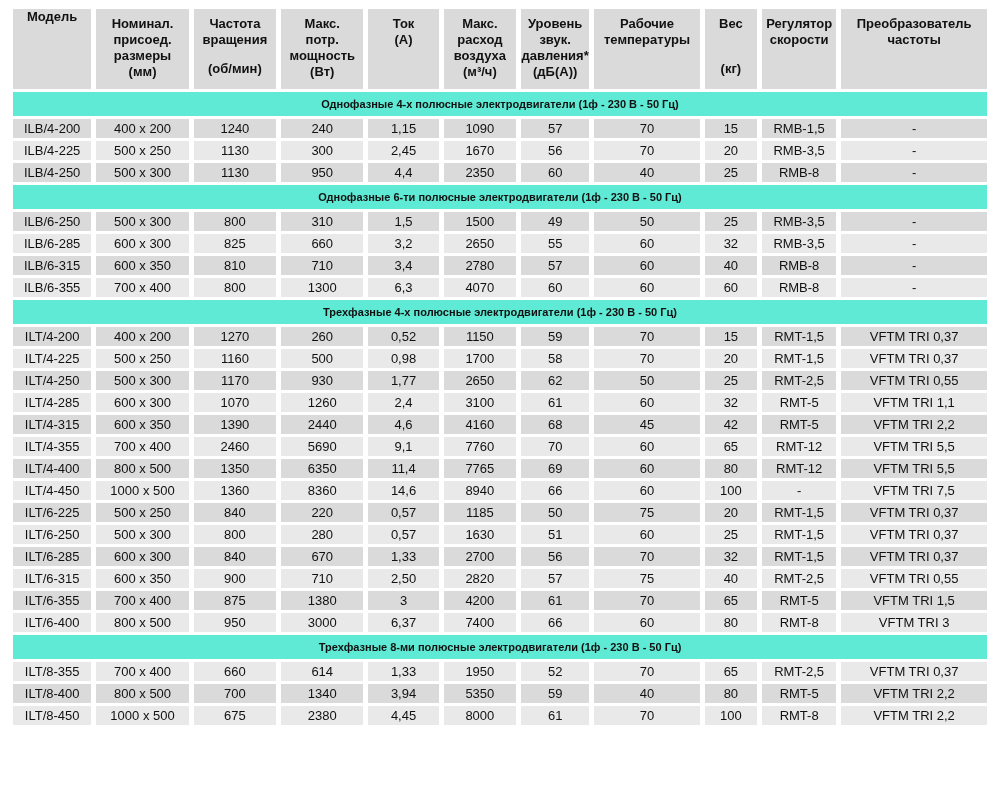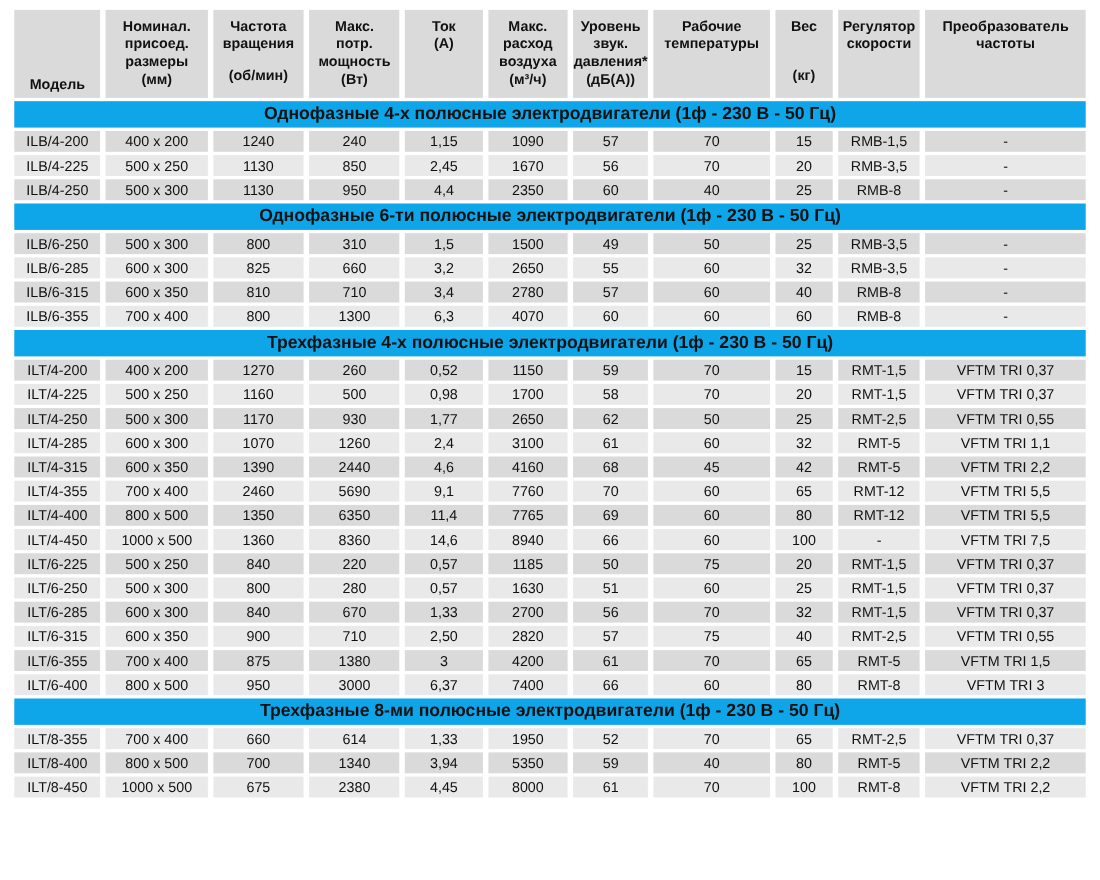--- a/index.html
+++ b/index.html
@@ -39,32 +39,32 @@
   .th-inner {
     display: flex;
     flex-direction: column;
     justify-content: flex-start;
     height: 76px;
     padding-top: 7px;
     box-sizing: border-box;
     line-height: 16px;
   }
   .th-inner.has-unit { justify-content: space-between; padding-bottom: 8px; border-radius: 23px; }
-  .th-inner.center-v { justify-content: flex-end; padding-top: 0; }
+  .th-inner.center-v { justify-content: flex-start; padding-top: 0; }
   td.data-cell {
     height: 19px;
     line-height: 19px;
     white-space: nowrap;
   }
   tr.row-dark td.data-cell  { background: #dadada; }
   tr.row-light td.data-cell { background: #e9e9e9; }
   td.section-title {
-    background: #0ea5e9;
+    background: #5eead4;
     font-weight: bold;
-    font-size: 16px;
+    font-size: 11px;
     height: 24px;
     line-height: 24px;
     white-space: nowrap;
   }
 </style>
 </head>
 <body>
 
 <div class="page">
   <table class="spec-table">
@@ -195,21 +195,21 @@
           <td class="data-cell">57</td>
           <td class="data-cell">70</td>
           <td class="data-cell">15</td>
           <td class="data-cell">RMB-1,5</td>
           <td class="data-cell">-</td>
         </tr>
         <tr class="row-light">
           <td class="data-cell">ILB/4-225</td>
           <td class="data-cell">500 x 250</td>
           <td class="data-cell">1130</td>
-          <td class="data-cell">850</td>
+          <td class="data-cell">300</td>
           <td class="data-cell">2,45</td>
           <td class="data-cell">1670</td>
           <td class="data-cell">56</td>
           <td class="data-cell">70</td>
           <td class="data-cell">20</td>
           <td class="data-cell">RMB-3,5</td>
           <td class="data-cell">-</td>
         </tr>
         <tr class="row-dark">
           <td class="data-cell">ILB/4-250</td>

